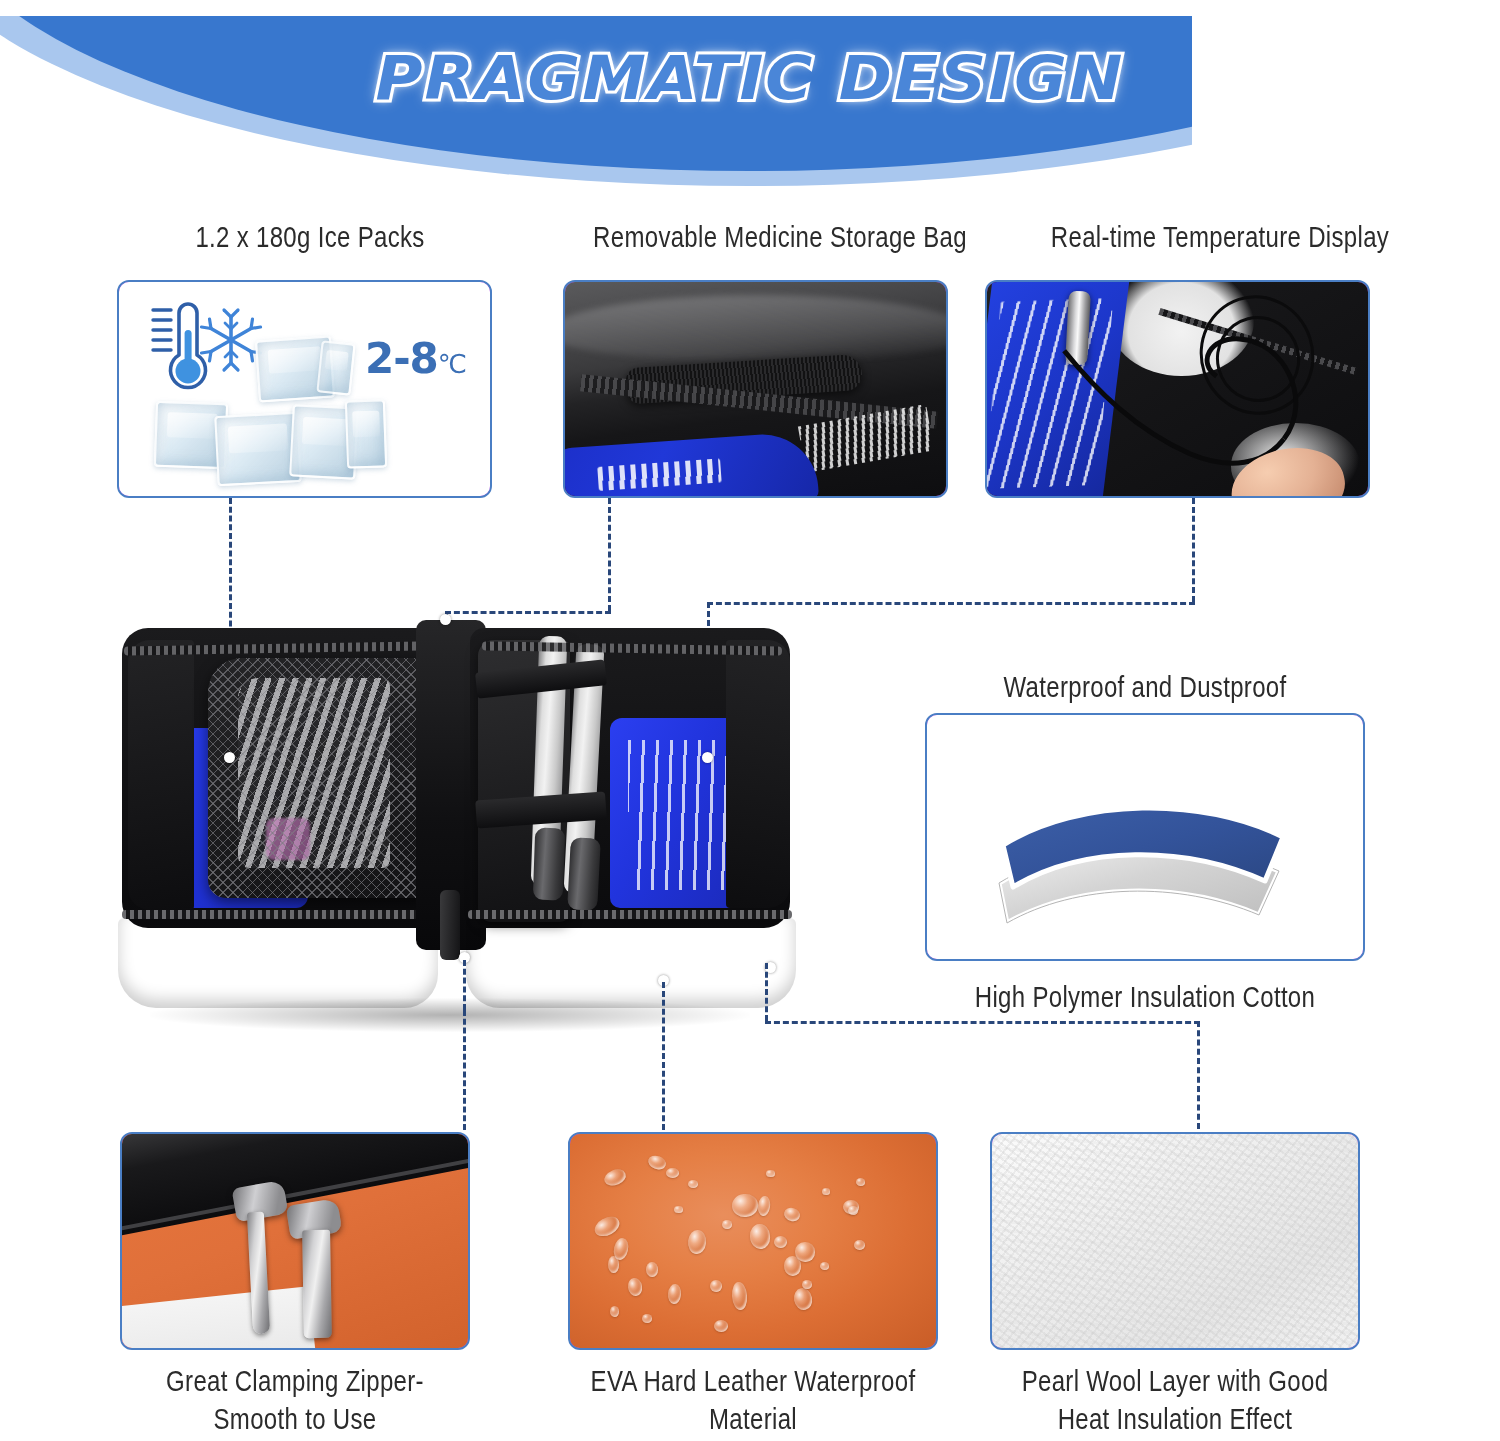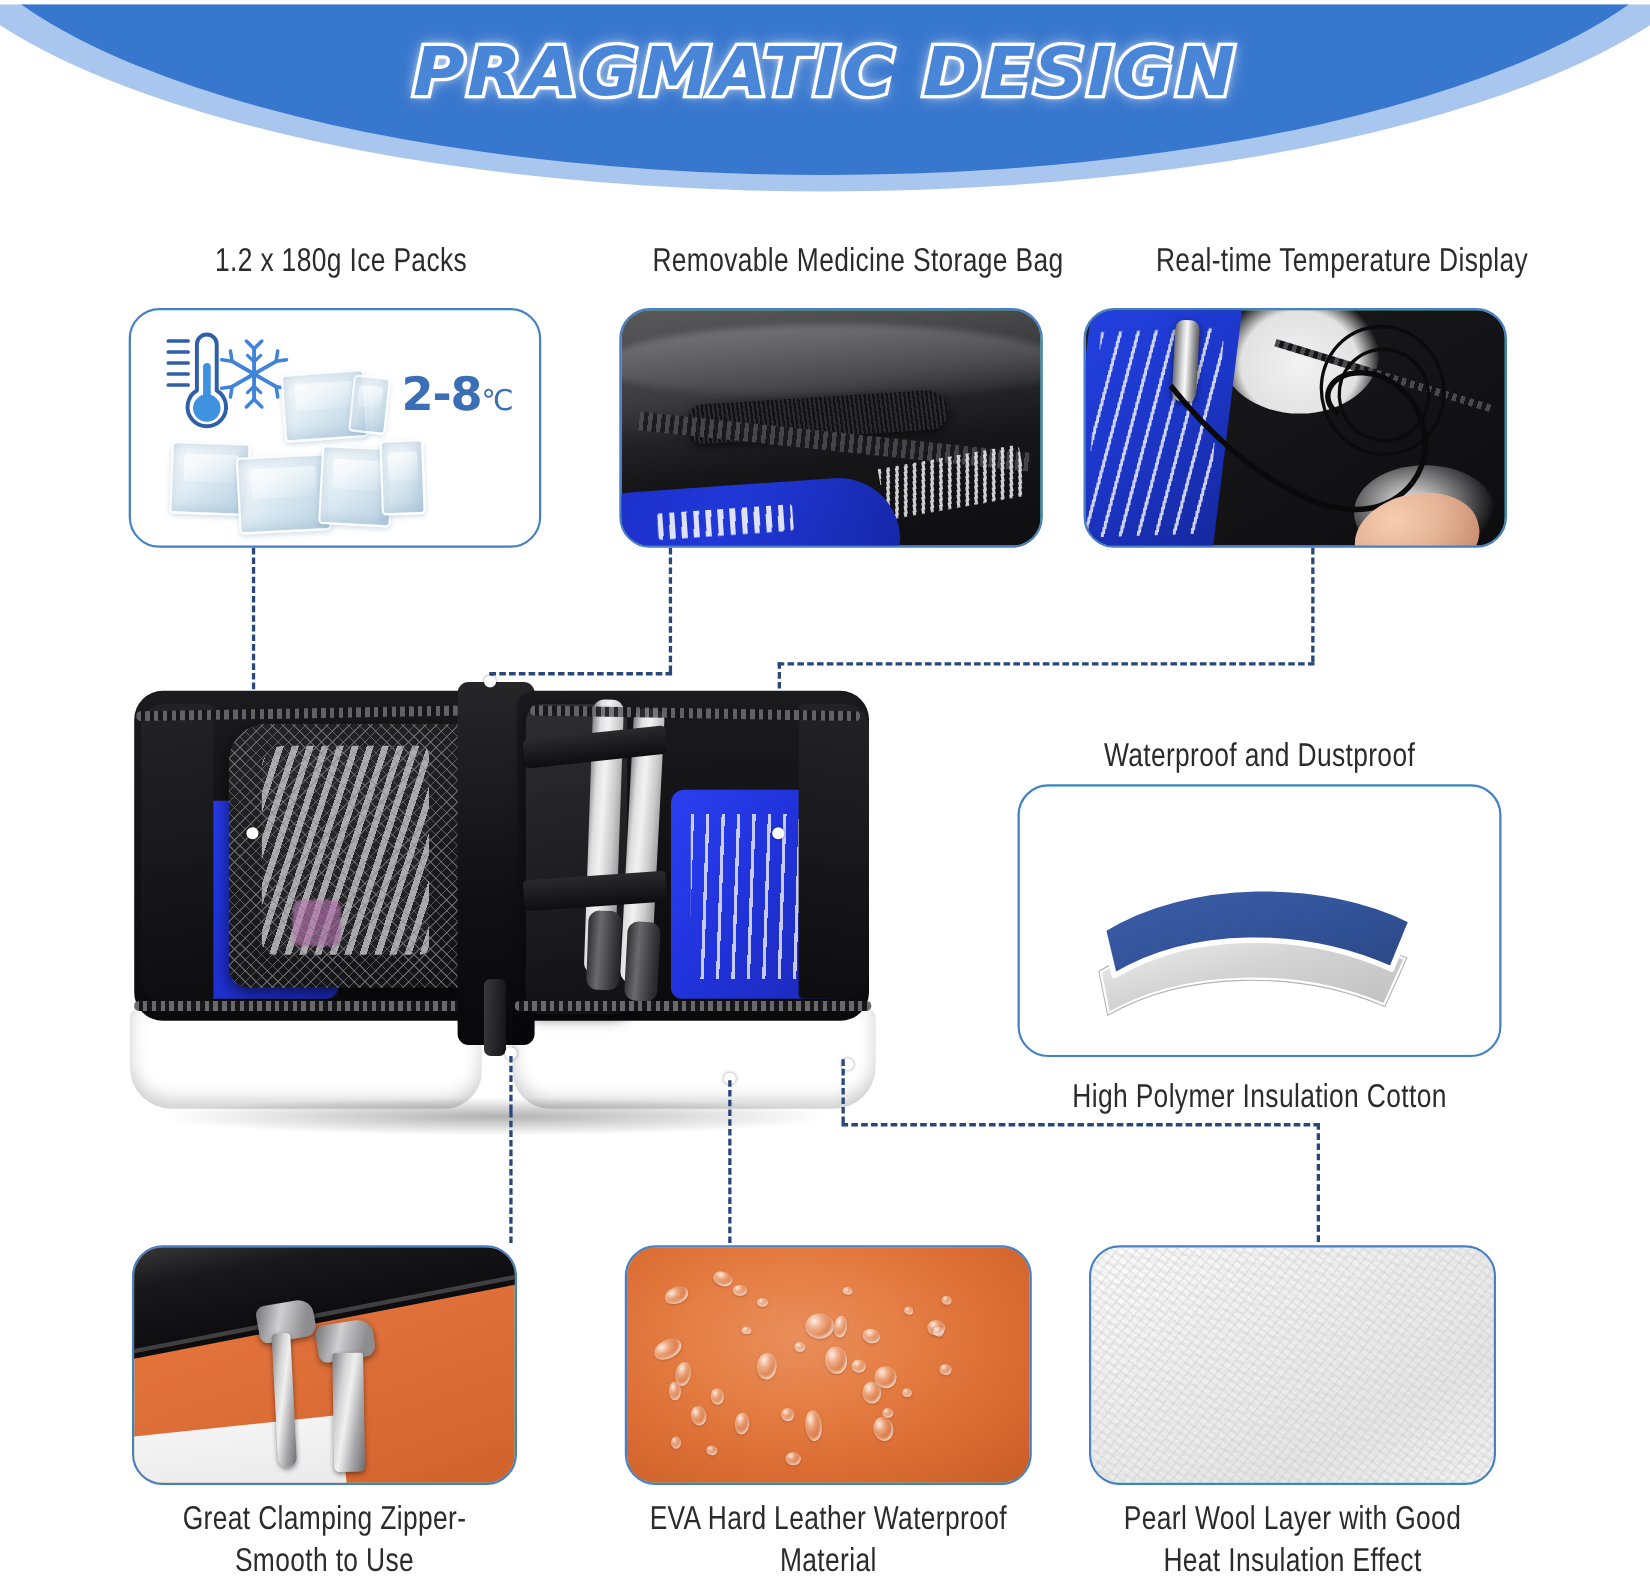--- a/index.html
+++ b/index.html
@@ -9,22 +9,22 @@
     height: 1441px;
     background: #ffffff;
     font-family: "Liberation Sans", sans-serif;
     overflow: hidden;
     position: relative;
   }
 
   
   .header {
     position: absolute;
-    top: 4px; left: 0;
-    width: 1500px;
+    top: 16px; left: 0;
+    width: 1192px;
     height: 175px;
     overflow: hidden;
   }
   .header-arc-light {
     position: absolute;
     left: -90px;
     top: -380px;
     width: 1680px;
     height: 550px;
     border-radius: 50% / 50%;
@@ -54,23 +54,23 @@
     paint-order: stroke fill;
     text-shadow:
        0 0 6px rgba(255,255,255,0.95),
        0 0 14px rgba(255,255,255,0.8);
     transform: scaleX(1.05);
   }
 
   
   .panel {
     position: absolute;
-    background: #5eead4;
+    background: #d946ef;
     border: 2.5px solid #4a7ec4;
-    border-radius: 28px;
+    border-radius: 12px;
     overflow: hidden;
   }
 
   
   .cap {
     position: absolute;
     text-align: center;
     font-family: "Liberation Sans Narrow", "Liberation Sans", sans-serif;
     font-size: 30px;
     color: #2b2b2b;

